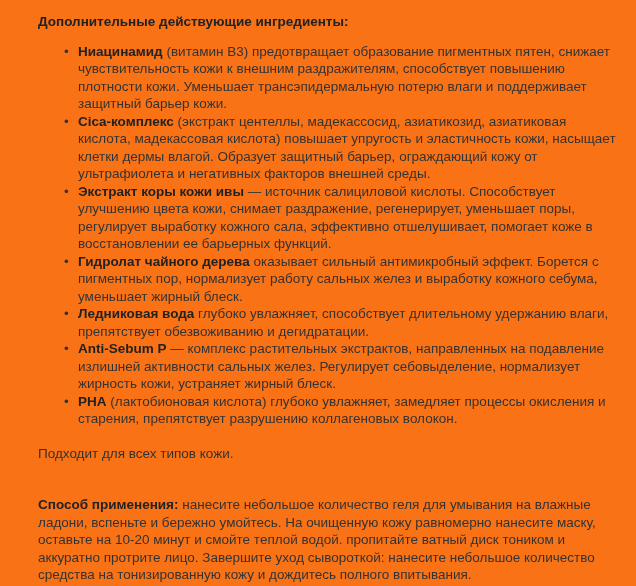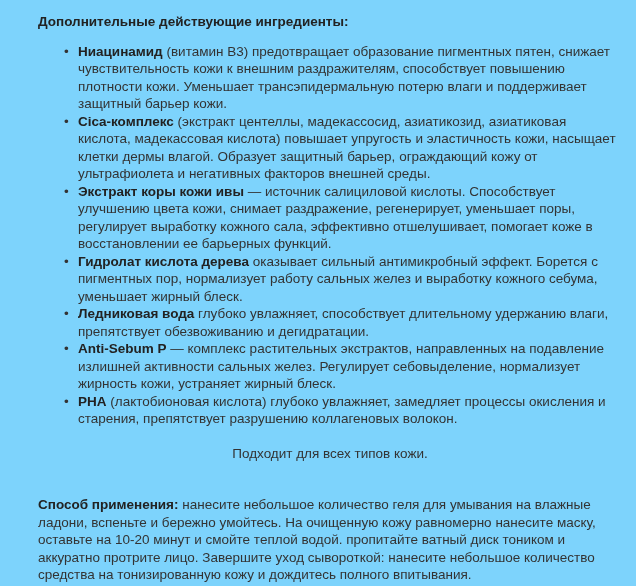--- a/index.html
+++ b/index.html
@@ -1,20 +1,20 @@
 <!DOCTYPE html>
 <html lang="ru"><head>
 <meta charset="utf-8">
 <style>
   * { margin: 0; padding: 0; box-sizing: border-box; }
   html, body { background: #ffffff; }
   .page {
     width: 636px;
     height: 586px;
-    background: #7dd3fc;
+    background: #f97316;
     font-family: "Liberation Sans", "DejaVu Sans", sans-serif;
     font-size: 13.5px;
     line-height: 17.5px;
     color: #333333;
     padding: 13px 14px 0 38px;
     overflow: hidden;
   }
   .heading {
     font-size: 13.5px;
     font-weight: 700;
@@ -29,42 +29,42 @@
   ul.ingredients li {
     position: relative;
     margin: 0;
   }
   ul.ingredients li .bullet {
     position: absolute;
     left: -14px;
     top: 0;
   }
   b, .bold { font-weight: 700; color: #222222; }
-  .para-suitability { margin-top: 17px; text-align: center; }
+  .para-suitability { margin-top: 17px; }
   .para-usage { margin-top: 34px; }
 </style>
 </head>
 <body>
 
 <div class="page">
 
   <div class="heading">Дополнительные действующие ингредиенты:</div>
 
   <ul class="ingredients">
     <li>
       <span class="bullet">•</span><b>Ниацинамид</b><span> (витамин B3) предотвращает образование пигментных пятен, снижает чувствительность кожи к внешним раздражителям, способствует повышению плотности кожи. Уменьшает трансэпидермальную потерю влаги и поддерживает защитный барьер кожи.</span>
     </li>
     <li>
       <span class="bullet">•</span><b>Cica-комплекс</b><span> (экстракт центеллы, мадекассосид, азиатикозид, азиатиковая кислота, мадекассовая кислота) повышает упругость и эластичность кожи, насыщает клетки дермы влагой. Образует защитный барьер, ограждающий кожу от ультрафиолета и негативных факторов внешней среды.</span>
     </li>
     <li>
       <span class="bullet">•</span><b>Экстракт коры кожи ивы</b><span> — источник салициловой кислоты. Способствует улучшению цвета кожи, снимает раздражение, регенерирует, уменьшает поры, регулирует выработку кожного сала, эффективно отшелушивает, помогает коже в восстановлении ее барьерных функций.</span>
     </li>
     <li>
-      <span class="bullet">•</span><b>Гидролат кислота дерева</b><span> оказывает сильный антимикробный эффект. Борется с пигментных пор, нормализует работу сальных желез и выработку кожного себума, уменьшает жирный блеск.</span>
+      <span class="bullet">•</span><b>Гидролат чайного дерева</b><span> оказывает сильный антимикробный эффект. Борется с пигментных пор, нормализует работу сальных желез и выработку кожного себума, уменьшает жирный блеск.</span>
     </li>
     <li>
       <span class="bullet">•</span><b>Ледниковая вода</b><span> глубоко увлажняет, способствует длительному удержанию влаги, препятствует обезвоживанию и дегидратации.</span>
     </li>
     <li>
       <span class="bullet">•</span><b>Anti-Sebum P</b><span> — комплекс растительных экстрактов, направленных на подавление излишней активности сальных желез. Регулирует себовыделение, нормализует жирность кожи, устраняет жирный блеск.</span>
     </li>
     <li>
       <span class="bullet">•</span><b>PHA</b><span> (лактобионовая кислота) глубоко увлажняет, замедляет процессы окисления и старения, препятствует разрушению коллагеновых волокон.</span>
     </li>

